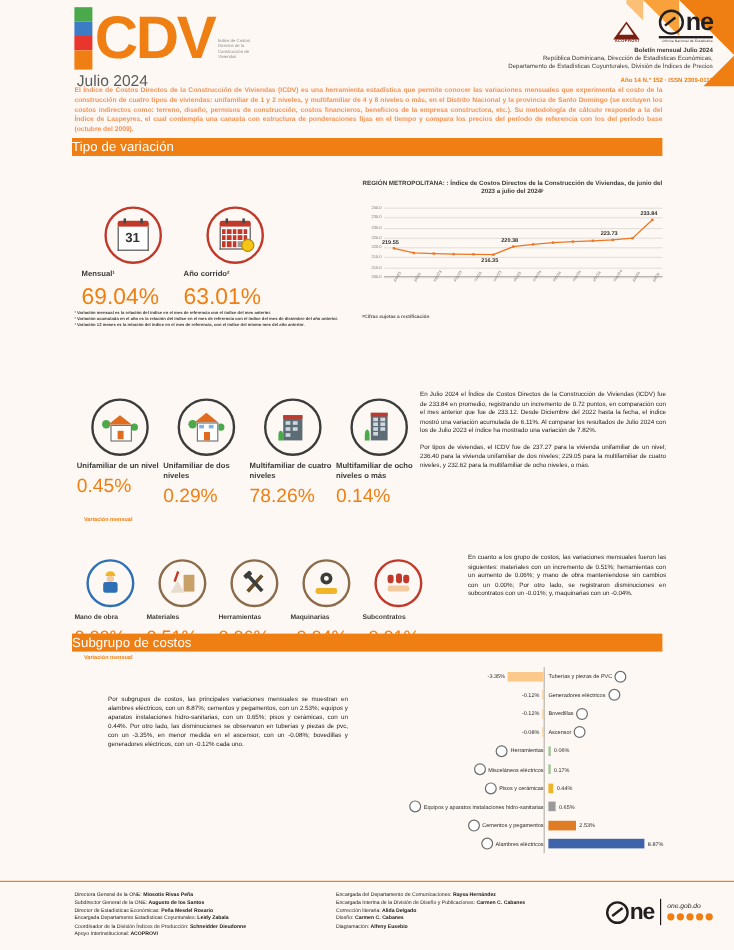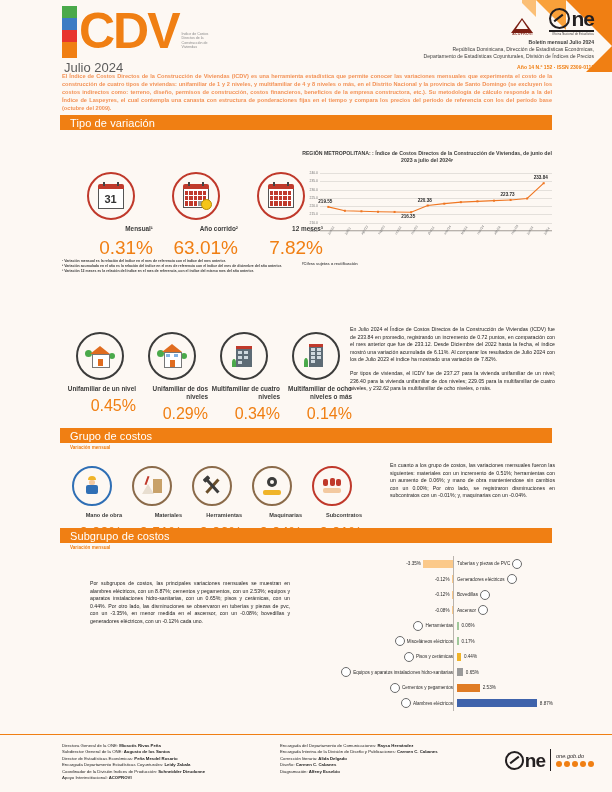--- a/index.html
+++ b/index.html
@@ -46,27 +46,27 @@
   .one-bar{height:2.4px;background:#231f20;margin-top:1px;}
   .one-cap{font-size:2.6px;color:#231f20;letter-spacing:.2px;margin-top:.5px;}
   .hdr-line{font-size:5.1px;line-height:7px;color:#3c3c3b;font-weight:bold;}
   .hdr-line.reg{font-weight:normal;}
   .hdr-issn{font-size:5.1px;font-weight:bold;color:#f07f13;margin-top:4px;}
 
   .intro{position:absolute;left:62px;right:60px;top:72px;font-size:5.6px;line-height:8.1px;color:#f39256;text-align:justify;font-weight:bold;}
 
   
   .band{position:relative;margin:0 60px 0 60px;}
-  .bar{background:#f07f13;height:15px;display:flex;align-items:center;padding-left:10px;}
+  .bar{background:#f07f13;height:15px;display:flex;align-items:center;}
   .bar h2{margin:0;font-size:11px;font-weight:normal;color:#ffffff;letter-spacing:.1px;}
   .sublabel{font-size:4.6px;color:#f07f13;font-weight:bold;margin:1.5px 0 0 10px;}
 
   
   .ind-row{display:flex;padding-top:12px;}
-  .ind{width:85px;text-align:right;}
+  .ind{width:85px;text-align:left;}
   .ind .circ{width:44px;height:44px;border-radius:50%;border:2px solid #3c3c3b;margin:0 auto;display:flex;align-items:center;justify-content:center;background:#fdf8f3;}
   .ind.blue .circ{border-color:#2f6fb5;}
   .ind.brown .circ{border-color:#8b6b4a;}
   .ind.red .circ{border-color:#c0392b;}
   .ind .nm{font-size:6.4px;font-weight:bold;color:#3c3c3b;margin-top:5px;line-height:8px;}
   .ind .val{font-size:19px;color:#f07f13;margin-top:4px;font-weight:normal;}
   .ind .val.sm{font-size:16px;}
   .ind.w4{width:72px;}
   .ind.w5{width:60px;}
   .ind.w5 .circ{width:36px;height:36px;}
@@ -198,21 +198,21 @@
       <div class="ind red">
         <div class="circ">
             <div class="cal">
           <div class="peg" style="left:5px"></div>
               <div class="peg" style="left:19px"></div>
           <div class="top"></div>
               <div class="body">31</div>
         </div>
           </div>
         <div class="nm">Mensual¹</div>
-        <div class="val">0.31%</div>
+        <div class="val">69.04%</div>
       </div>
       <div class="ind red">
         <div class="circ">
             <div class="cal" style="position:relative">
           <div class="peg" style="left:5px"></div>
               <div class="peg" style="left:19px"></div>
           <div class="top"></div>
           <div class="grid">
                 <b></b>
                 <b></b>
@@ -228,48 +228,20 @@
                 <b></b>
                 <b></b>
                 <b class="g"></b>
                 <b class="g"></b>
               </div>
           <div class="badge"></div>
         </div>
           </div>
         <div class="nm">Año corrido²</div>
         <div class="val">63.01%</div>
-      </div>
-      <div class="ind red">
-        <div class="circ">
-            <div class="cal">
-          <div class="peg" style="left:5px"></div>
-              <div class="peg" style="left:19px"></div>
-          <div class="top"></div>
-          <div class="grid">
-                <b></b>
-                <b></b>
-                <b></b>
-                <b></b>
-                <b></b>
-                <b></b>
-                <b></b>
-                <b></b>
-                <b></b>
-                <b></b>
-                <b></b>
-                <b></b>
-                <b></b>
-                <b></b>
-                <b></b>
-              </div>
-        </div>
-          </div>
-        <div class="nm">12 meses³</div>
-        <div class="val">7.82%</div>
       </div>
     </div>
   </div>
 
   <div style="position:absolute;left:62px;top:259px;width:290px;">
     <div class="fn">¹ Variación mensual es la relación del índice en el mes de referencia con el índice del mes anterior.</div>
     <div class="fn">² Variación acumulada en el año es la relación del índice en el mes de referencia con el índice del mes de diciembre del año anterior.</div>
     <div class="fn">³ Variación 12 meses es la relación del índice en el mes de referencia, con el índice del mismo mes del año anterior.</div>
   </div>
 
@@ -371,21 +343,21 @@
           <div class="cap" style="left:5px;top:3px;width:16px;height:3px;"></div>
           <div class="win" style="left:7px;top:8px;width:4px;height:3px;"></div>
           <div class="win" style="left:13px;top:8px;width:4px;height:3px;"></div>
           <div class="win" style="left:7px;top:13px;width:4px;height:3px;"></div>
           <div class="win" style="left:13px;top:13px;width:4px;height:3px;"></div>
           <div class="win" style="left:7px;top:18px;width:4px;height:3px;"></div>
           <div style="position:absolute;left:1px;top:16px;width:4px;height:8px;border-radius:50% 50% 0 0;background:#4aa94a;"></div>
         </div>
           </div>
         <div class="nm">Multifamiliar de cuatro niveles</div>
-        <div class="val sm">0.34%</div>
+        <div class="val sm">78.26%</div>
       </div>
       <div class="ind w4">
         <div class="circ">
             <div class="bld">
           <div class="b" style="left:6px;top:1px;width:14px;height:23px;"></div>
           <div class="cap" style="left:6px;top:1px;width:14px;height:2.5px;"></div>
           <div class="win" style="left:8px;top:5px;width:3.5px;height:2.5px;"></div>
           <div class="win" style="left:14px;top:5px;width:3.5px;height:2.5px;"></div>
           <div class="win" style="left:8px;top:9px;width:3.5px;height:2.5px;"></div>
           <div class="win" style="left:14px;top:9px;width:3.5px;height:2.5px;"></div>
@@ -401,23 +373,20 @@
     </div>
   </div>
 
   <div style="position:absolute;left:350px;top:326px;width:205px;">
     <div class="para">En Julio 2024 el Índice de Costos Directos de la Construcción de Viviendas (ICDV) fue de 233.84 en promedio, registrando un incremento de 0.72 puntos, en comparación con el mes anterior que fue de 233.12. Desde Diciembre del 2022 hasta la fecha, el índice mostró una variación acumulada de 6.11%. Al comparar los resultados de Julio 2024 con los de Julio 2023 el índice ha mostrado una variación de 7.82%.</div>
     <div class="para" style="margin-top:6px;">Por tipos de viviendas, el ICDV fue de 237.27 para la vivienda unifamiliar de un nivel; 236.40 para la vivienda unifamiliar de dos niveles; 229.05 para la multifamiliar de cuatro niveles, y 232.62 para la multifamiliar de ocho niveles, o más.</div>
   </div>
 
   <div style="position:absolute;left:0;right:0;top:428px;">
     <div class="band">
-      <div class="bar">
-        <h2>Grupo de costos</h2>
-      </div>
       <div class="sublabel">Variación mensual</div>
     </div>
   </div>
 
   <div style="position:absolute;left:62px;top:462px;">
     <div class="ind-row" style="padding-top:4px;">
       <div class="ind w5 blue">
         <div class="circ">
             <div class="gl" style="width:20px;height:20px;position:relative">
           <div style="position:absolute;left:6px;top:0;width:8px;height:4px;background:#f0b429;border-radius:4px 4px 0 0;"></div>

